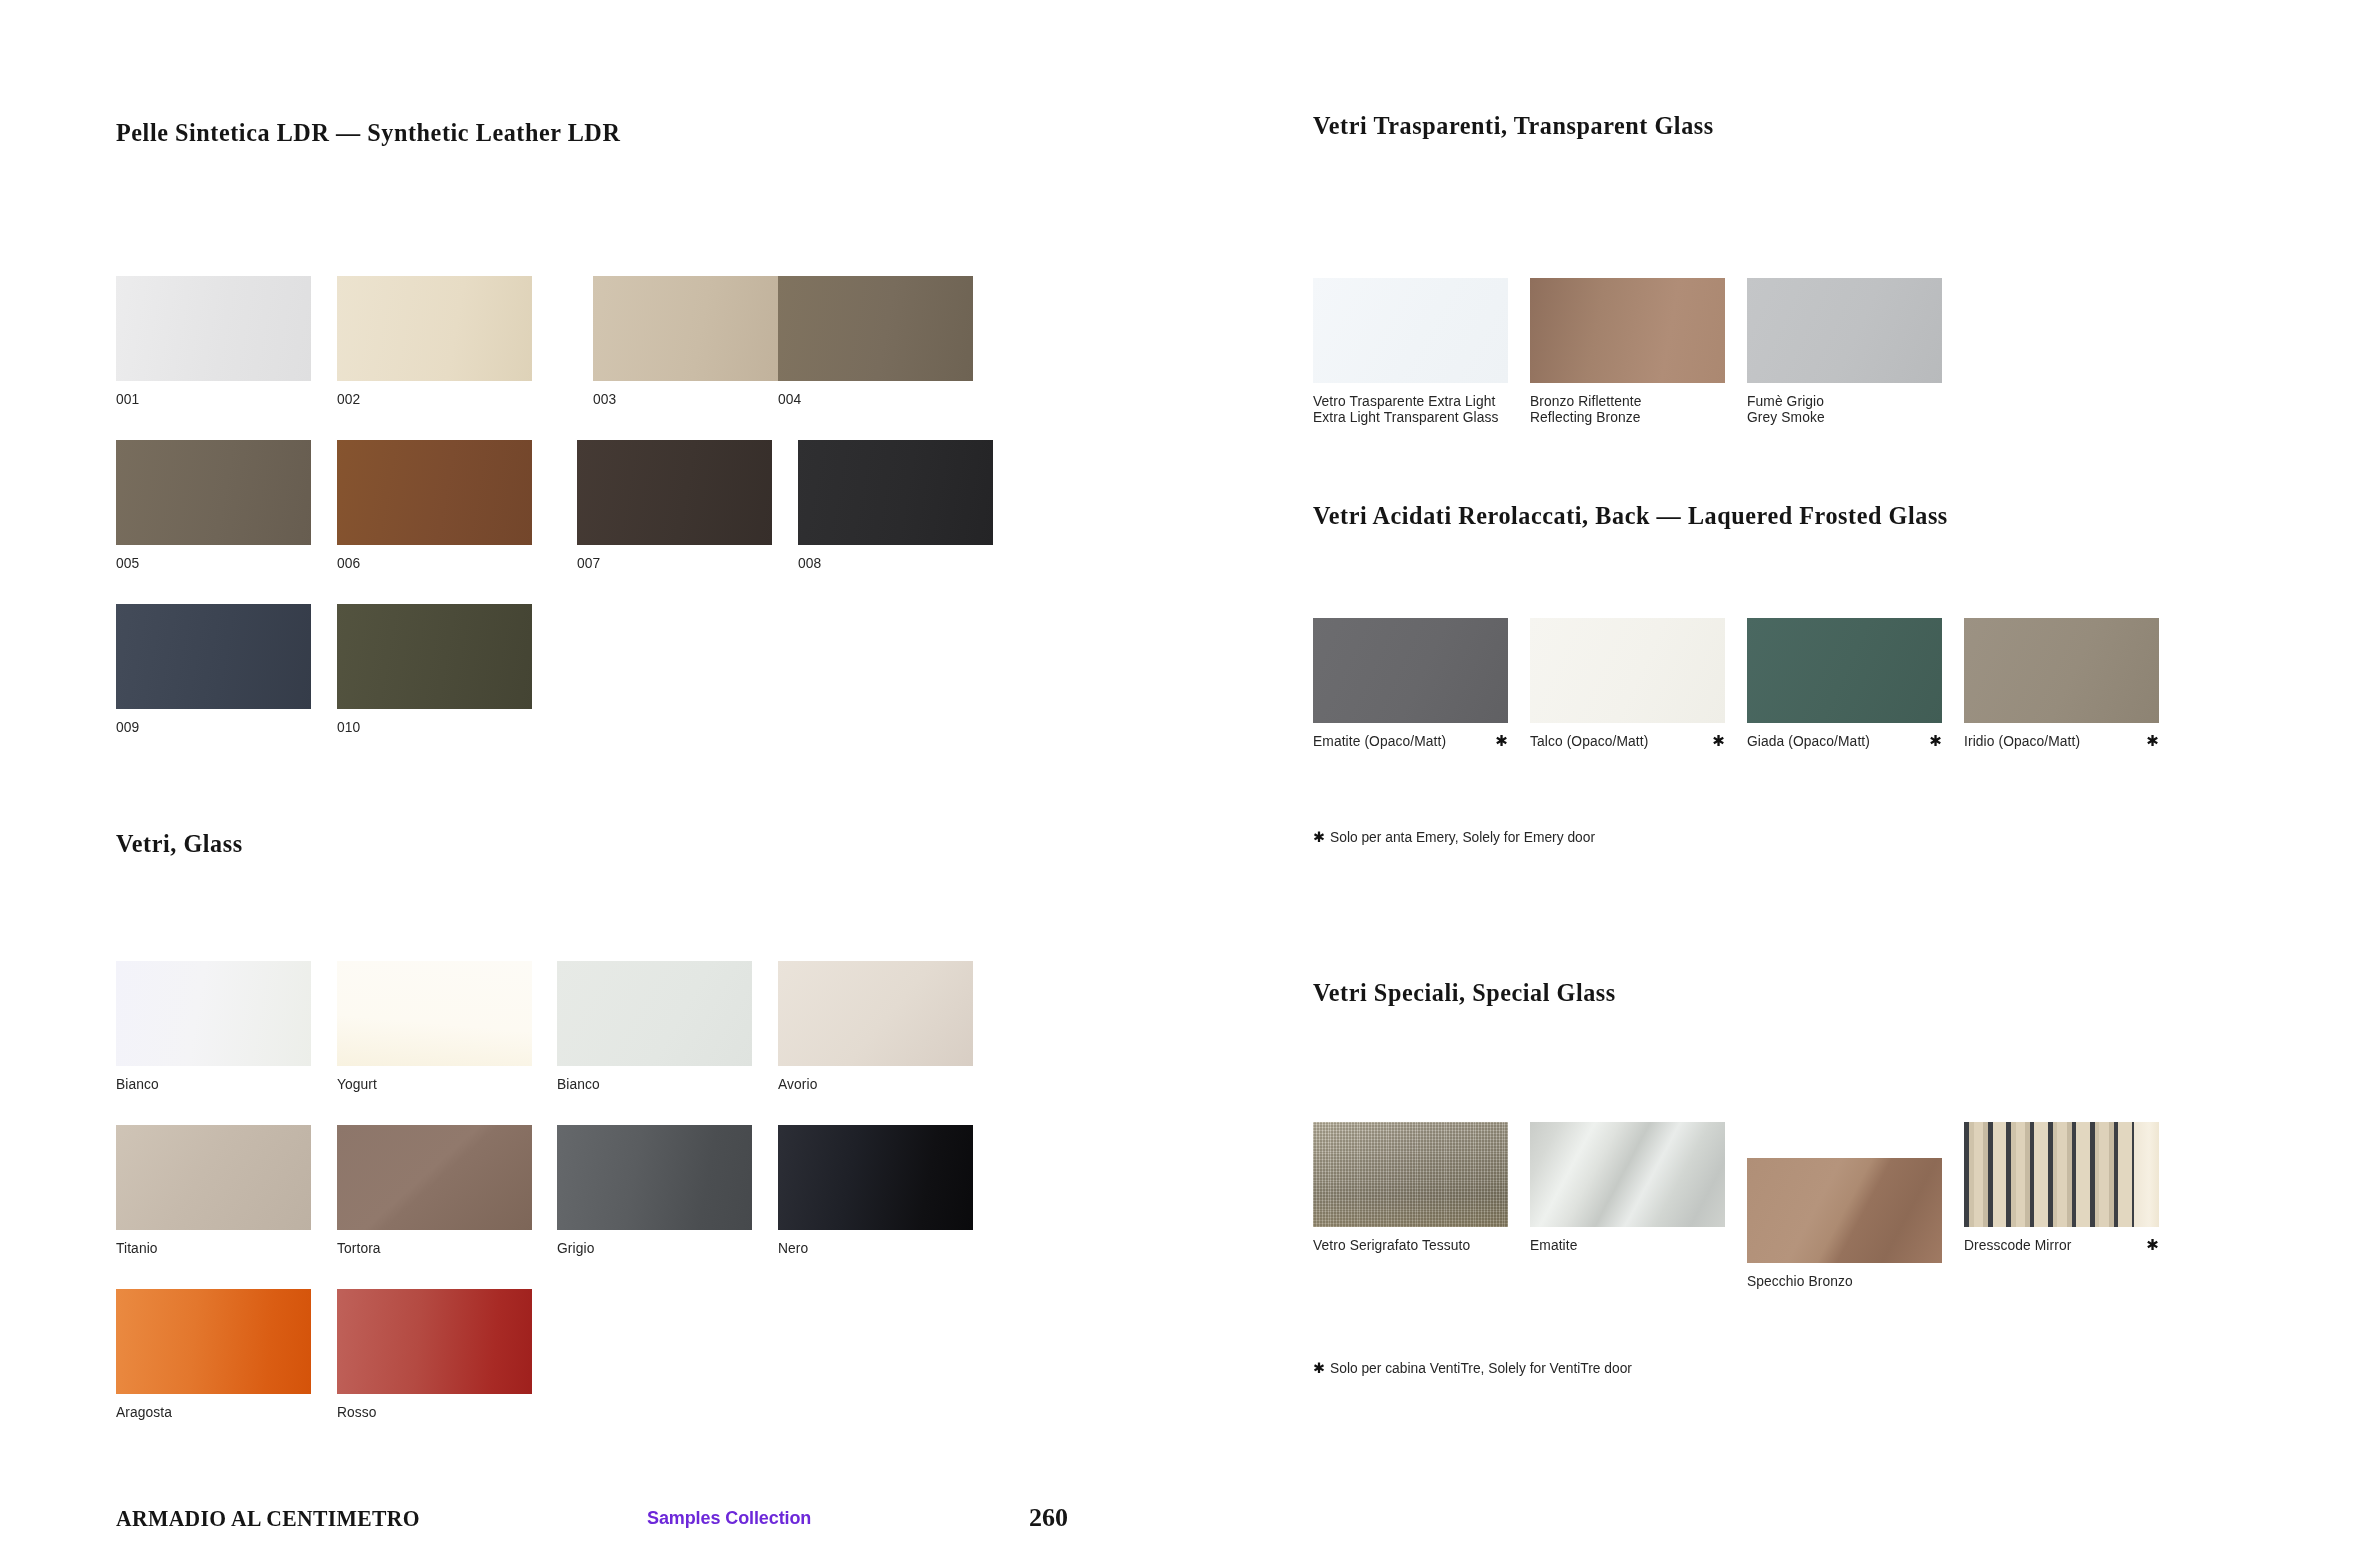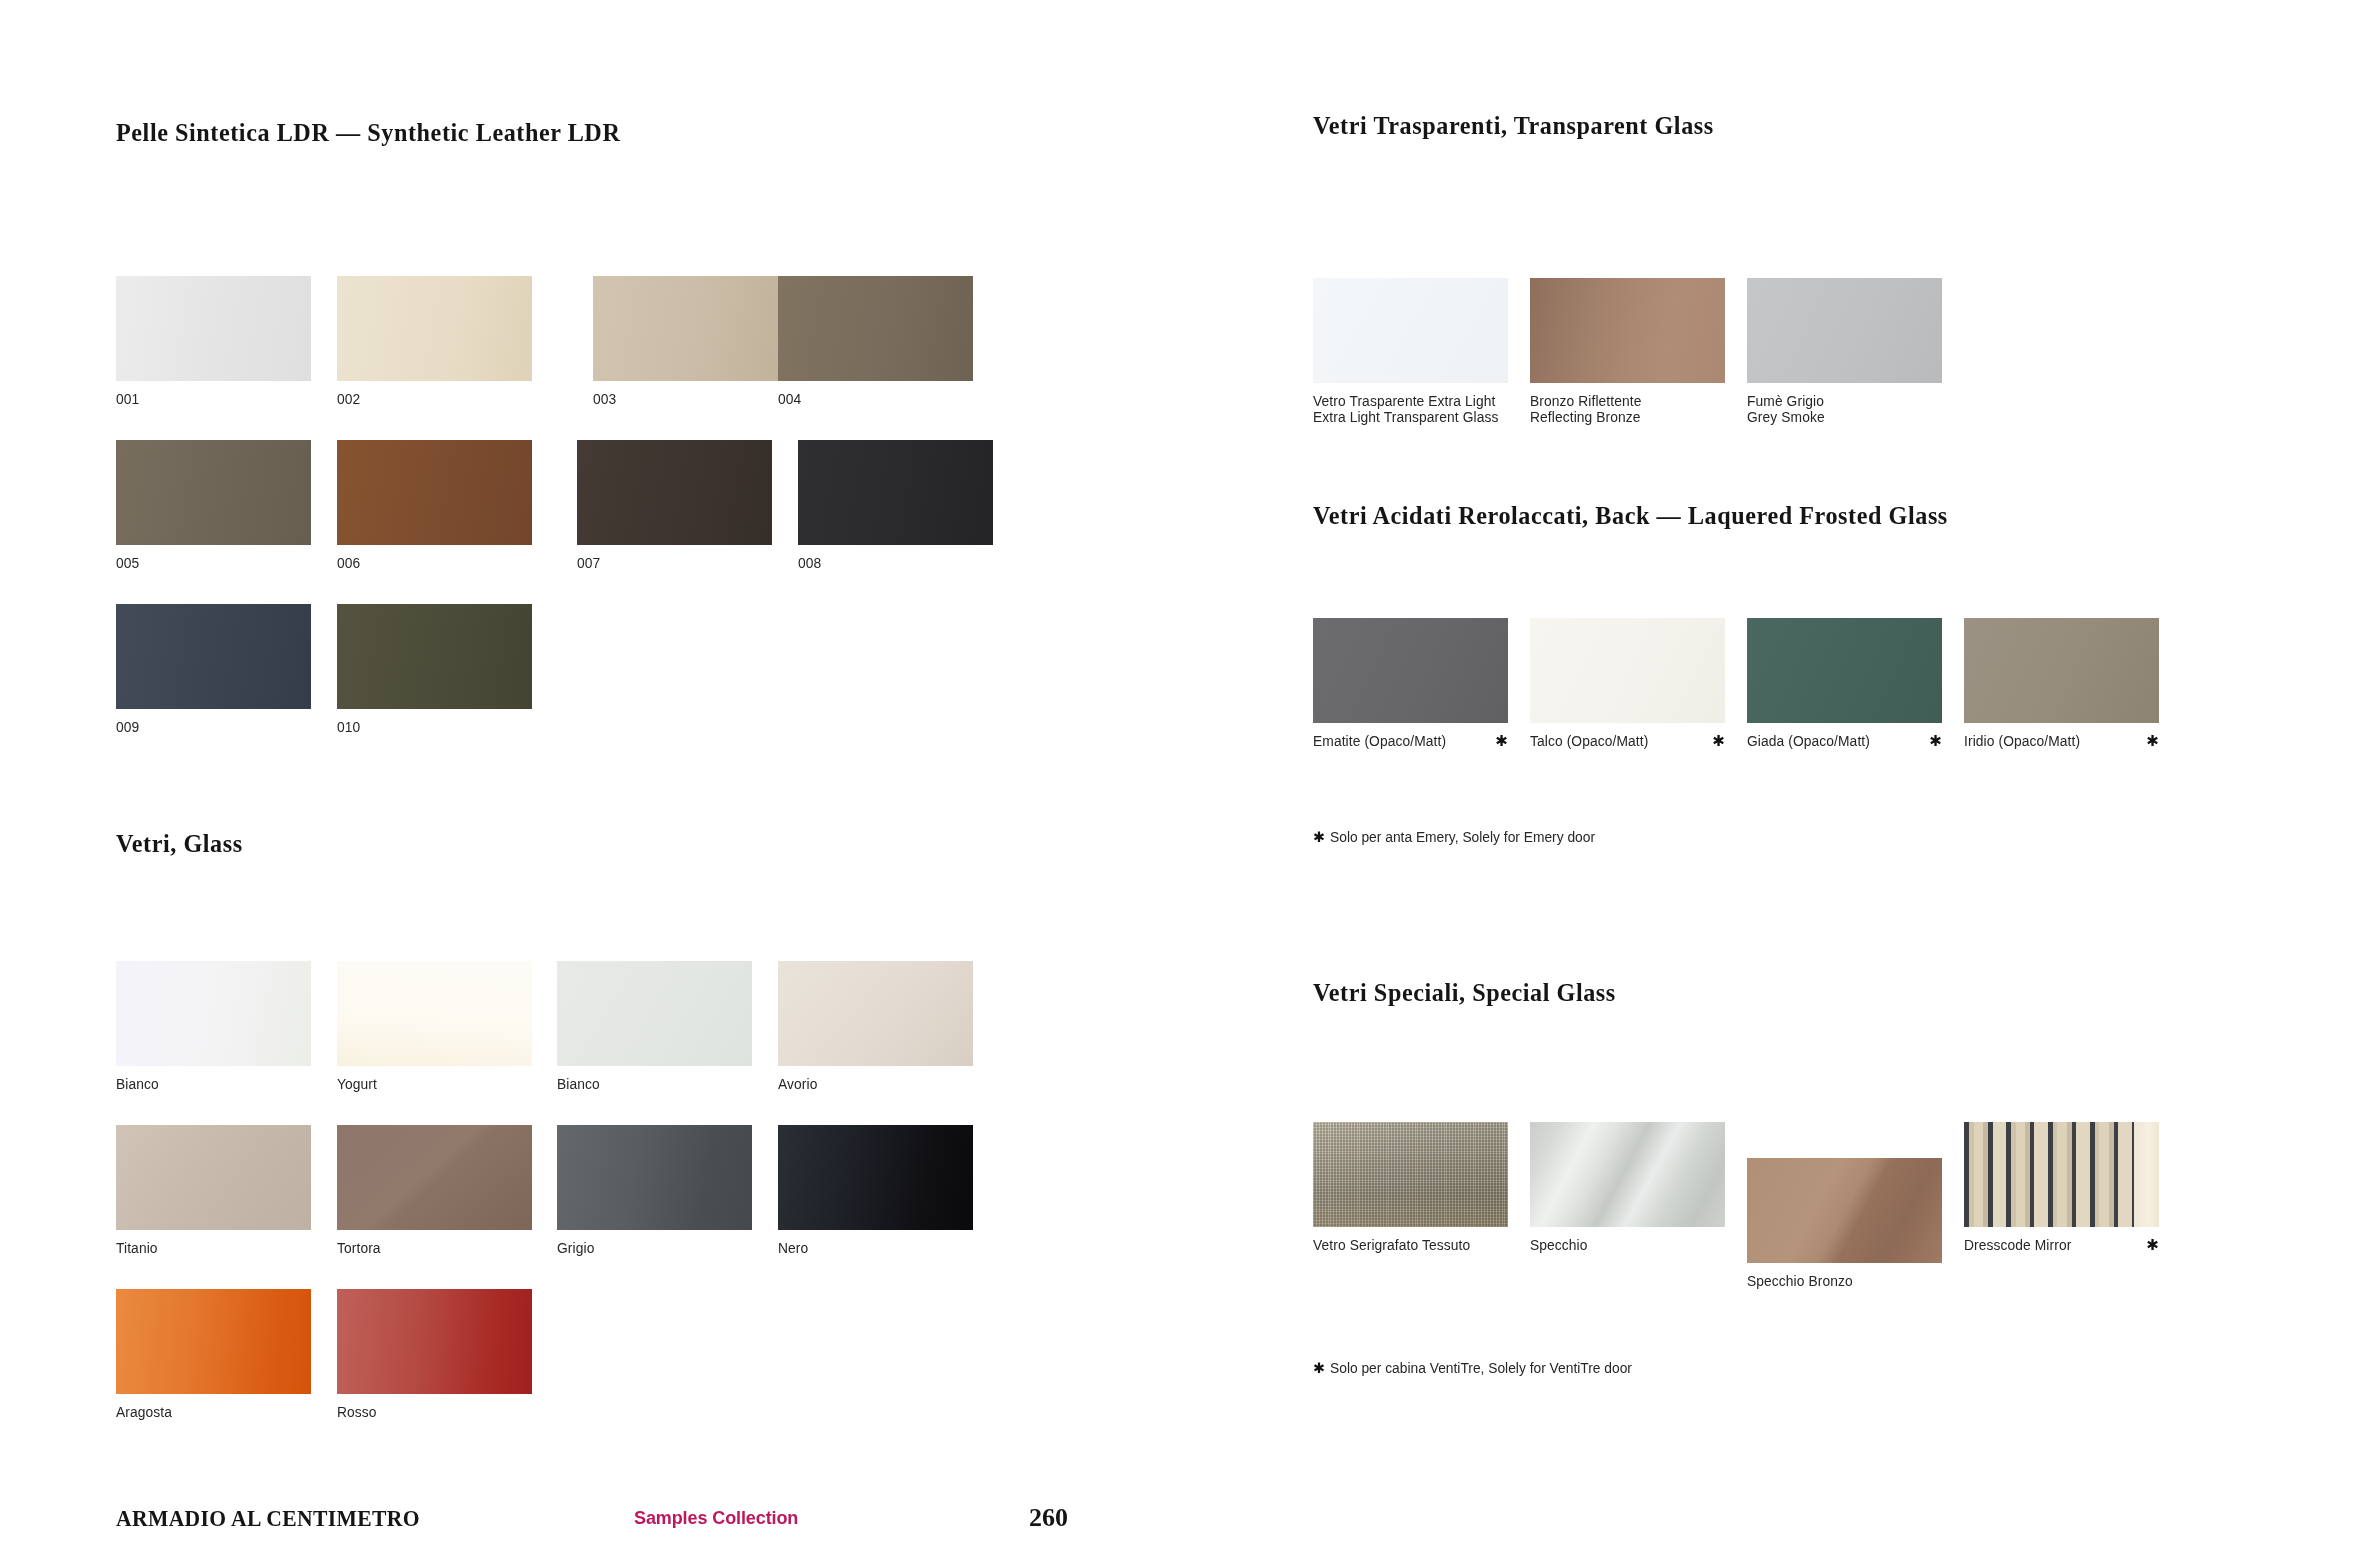--- a/index.html
+++ b/index.html
@@ -97,26 +97,26 @@
     font-weight: 700;
     font-size: 24px;
     letter-spacing: 0.4px;
     color: #151515;
     transform: scaleX(0.9);
     transform-origin: left center;
     white-space: nowrap;
   }
   .footer-collection {
     position: absolute;
-    left: 634px;
+    left: 647px;
     top: 1508px;
     font-size: 18px;
     font-weight: 700;
     letter-spacing: -0.1px;
-    color: #be185d;
+    color: #6d28d9;
     white-space: nowrap;
   }
   .footer-page {
     position: absolute;
     font-family: "Liberation Serif", "DejaVu Serif", serif;
     font-weight: 700;
     font-size: 26px;
     color: #151515;
   }
   .footer-page-left  { left: 1029px; top: 1503px; }
@@ -325,21 +325,21 @@
   <div class="section-title" style="left:124px; top:978px;">Vetri Speciali, Special Glass</div>
 
   <div class="swatch-grid" id="grid-special" style="left:124px; top:1122px;">
       <div class="swatch-row">
         <div class="swatch-cell" style="left: 0px;">
           <div class="swatch-chip tex-linen" style="position: relative; overflow: hidden;"></div>
           <div class="swatch-label"><span>Vetro Serigrafato Tessuto</span></div>
         </div>
         <div class="swatch-cell" style="left: 217px;">
           <div class="swatch-chip tex-mirror-silver" style="position: relative; overflow: hidden;"></div>
-          <div class="swatch-label"><span>Specchio</span></div>
+          <div class="swatch-label"><span>Ematite</span></div>
         </div>
         <div class="swatch-cell" style="left: 434px; margin-top: 36px;">
           <div class="swatch-chip tex-mirror-bronze" style="position: relative; overflow: hidden;"></div>
           <div class="swatch-label"><span>Specchio Bronzo</span></div>
         </div>
         <div class="swatch-cell" style="left: 651px;">
           <div class="swatch-chip tex-dresscode" style="position: relative; overflow: hidden;">
             <div class="tex-dresscode-tail"></div>
           </div>
           <div class="swatch-label"><span>Dresscode Mirror</span><span class="star-mark">✱</span></div>

